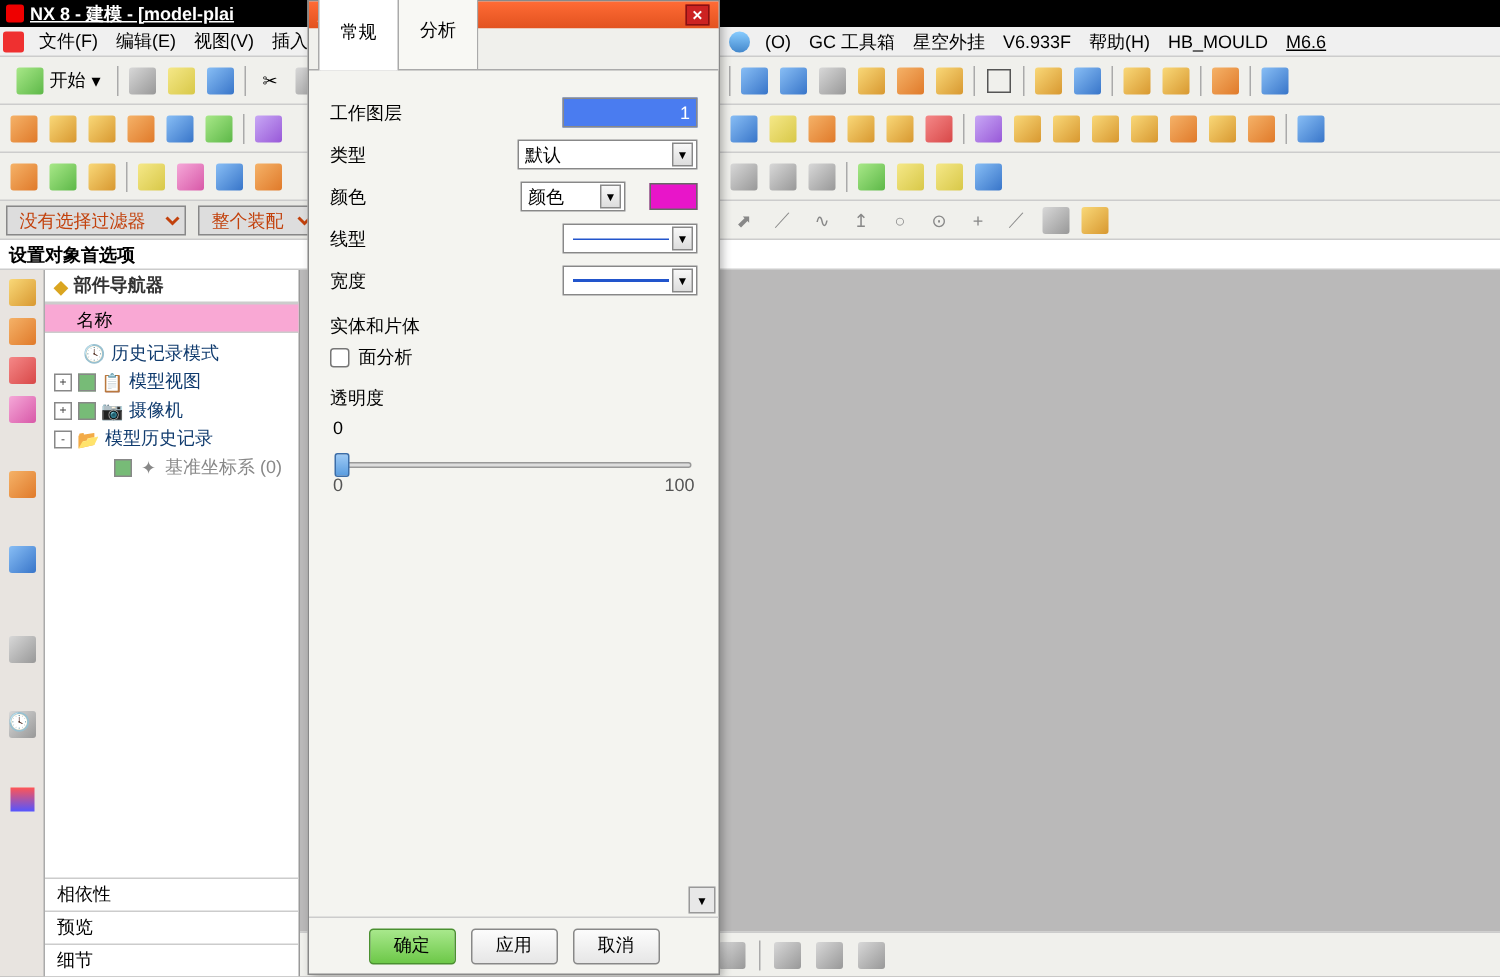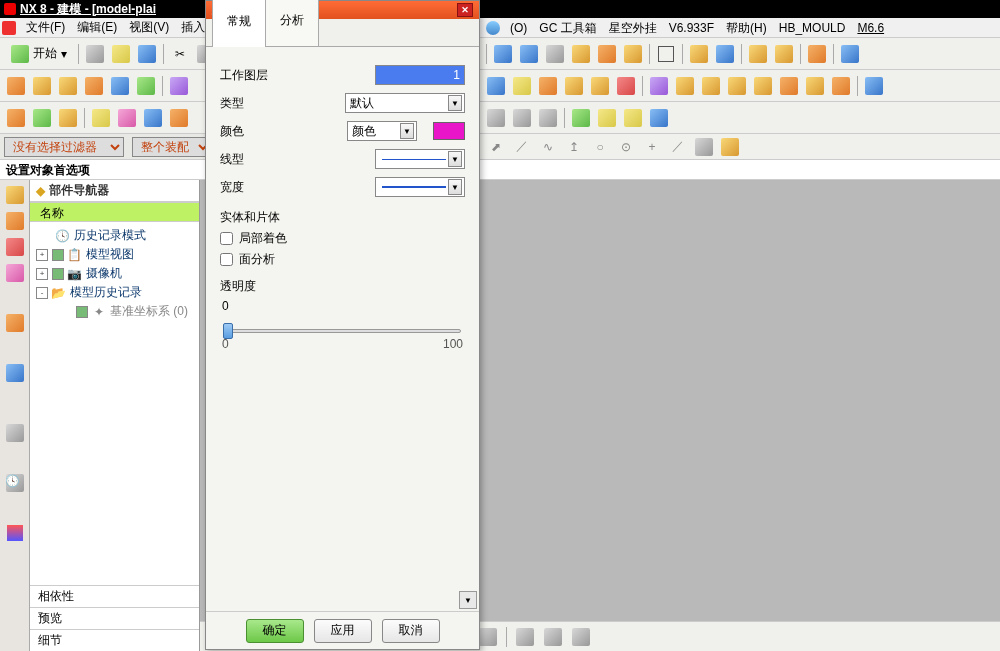--- a/index.html
+++ b/index.html
@@ -30,21 +30,21 @@
     .main { display: flex; height: calc(100% - 18px - 20px - 32px*3 - 26px - 20px); }
     
     
     .iconbar { width: 30px; background: #e8e4e0; display: flex; flex-direction: column; align-items: center; padding: 4px 0; gap: 4px; border-right: 1px solid #aaa; }
     .iconbar-btn { width: 22px; height: 22px; border-radius: 2px; cursor: pointer; display:flex;align-items:center;justify-content:center;}
     
     
     .navigator { width: 170px; background: #fff; border-right: 1px solid #999; display: flex; flex-direction: column; }
     .nav-header { height: 22px; display: flex; align-items: center; padding: 0 6px; gap: 4px; border-bottom: 1px solid #ccc; font-weight: bold; color: #333; }
     .nav-header .diamond { color: goldenrod; }
-    .nav-colhead { height: 20px; border-top: 1px solid #ccc; border-bottom: 1px solid #ccc; padding: 2px 10px; background: #bef264; }
+    .nav-colhead { height: 20px; border-top: 1px solid #ccc; border-bottom: 1px solid #ccc; padding: 2px 21px; background: #f9a8d4; }
     .nav-tree { flex: 1; overflow: auto; padding: 4px 6px; }
     .tree-row { display: flex; align-items: center; gap: 4px; padding: 1px 0; color: #103b6e; }
     .tree-indent { width: 16px; display:inline-block; }
     .tree-exp { width: 12px; height:12px; border:1px solid #888; display:inline-flex;align-items:center;justify-content:center;font-size:8px;color:#444;background:#fff;}
     .tree-ck { width:12px;height:12px;border:1px solid #888;}
     .tree-ic { width:14px;height:14px;display:inline-flex;align-items:center;justify-content:center;}
     .nav-footer-item { height: 22px; border-top: 1px solid #ccc; padding: 2px 8px; display:flex;align-items:center; }
     
     
     .canvas { flex: 1; background: #bab9b9; position: relative; }
@@ -524,24 +524,20 @@
       <span class="dlg-label">宽度</span>
       <div class="dlg-select" style="width:90px;">
         <span class="line-preview" style="height:2px;"></span>
         <span class="arrow">▼</span>
       </div>
     </div>
 
     <div style="margin-top:12px;font-size:12px;">实体和片体</div>
     <label class="dlg-check">
       <input type="checkbox" style="">
-      <span>局部着色</span>
-    </label>
-    <label class="dlg-check">
-      <input type="checkbox" style="">
       <span>面分析</span>
     </label>
 
     <div style="margin-top:10px;">透明度</div>
     <div style="margin:4px 2px 0;">0</div>
     <div class="slider-wrap">
       <div class="slider-track">
         <div class="slider-thumb"></div>
       </div>
       <div class="slider-labels">

